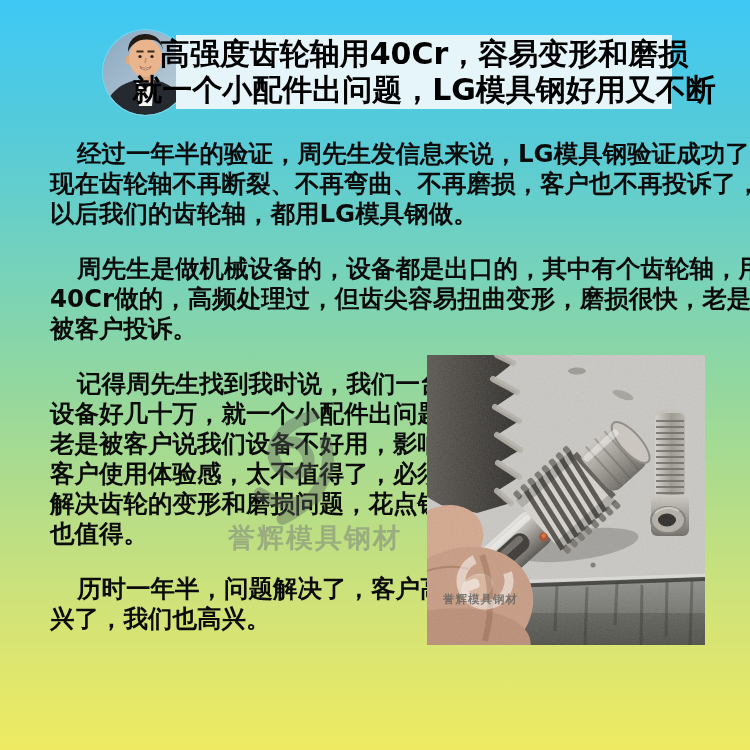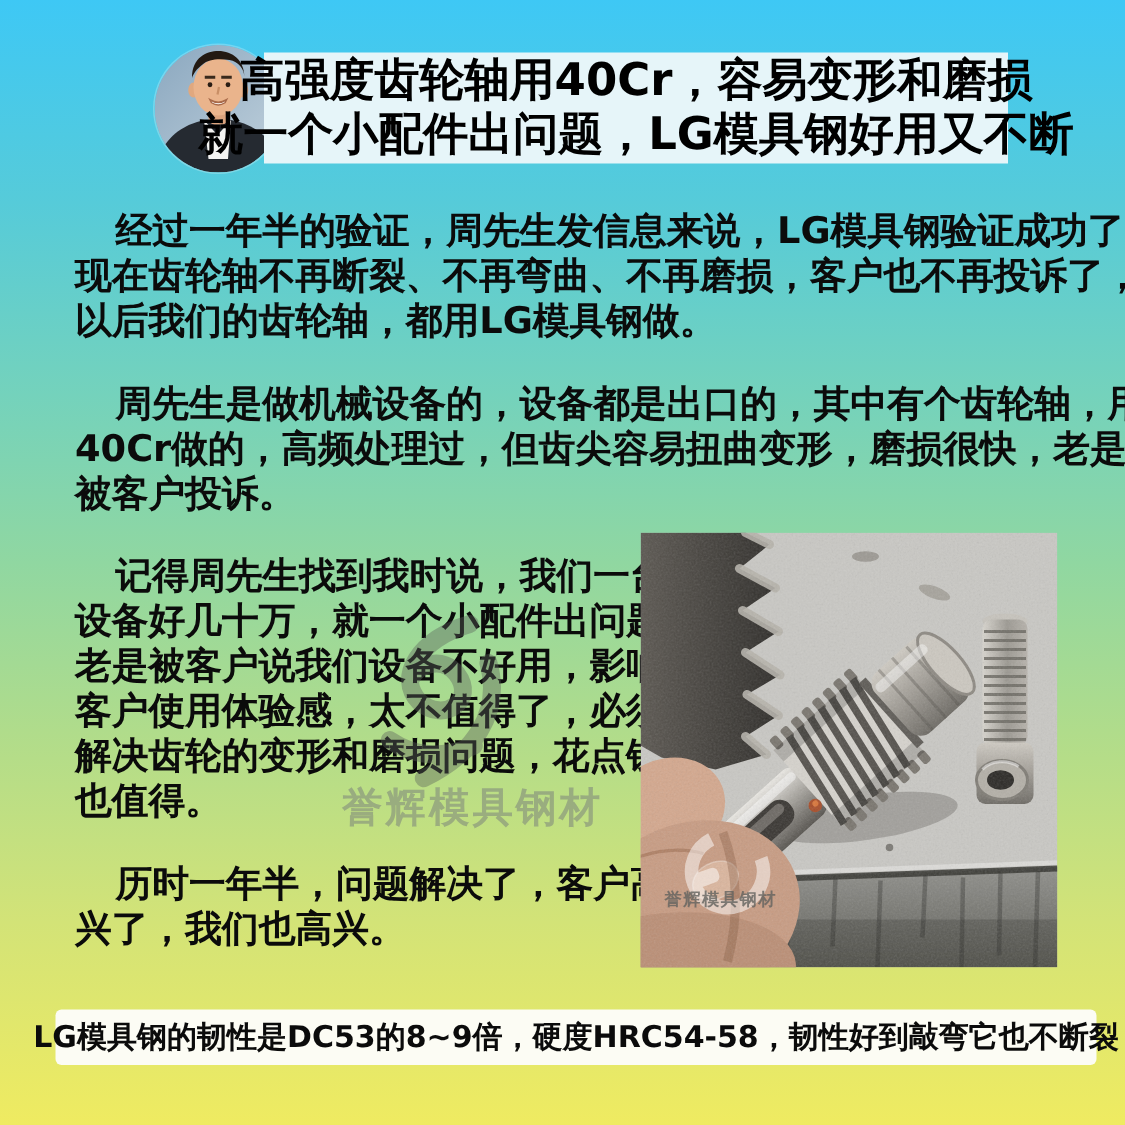--- a/index.html
+++ b/index.html
@@ -227,17 +227,14 @@
 
       <g opacity=".5" transform="translate(58,226) rotate(-20)">
         <circle r="24" fill="none" stroke="#ffffff" stroke-width="9" stroke-dasharray="110 40"></circle>
         <rect x="-26" y="-6" width="20" height="10" rx="4" fill="#ffffff"></rect>
       </g>
 
       <text x="16" y="248" font-size="11.5" font-weight="bold" letter-spacing="1" fill="#63635f" opacity=".8">誉辉模具钢材</text>
     </svg>
   </div>
 
-  <div class="footer">
-    <span class="footer-text">LG模具钢的韧性是DC53的8~9倍，硬度HRC54-58，韧性好到敲弯它也不断裂</span>
-  </div>
 
 </div>
 
 </body></html>

